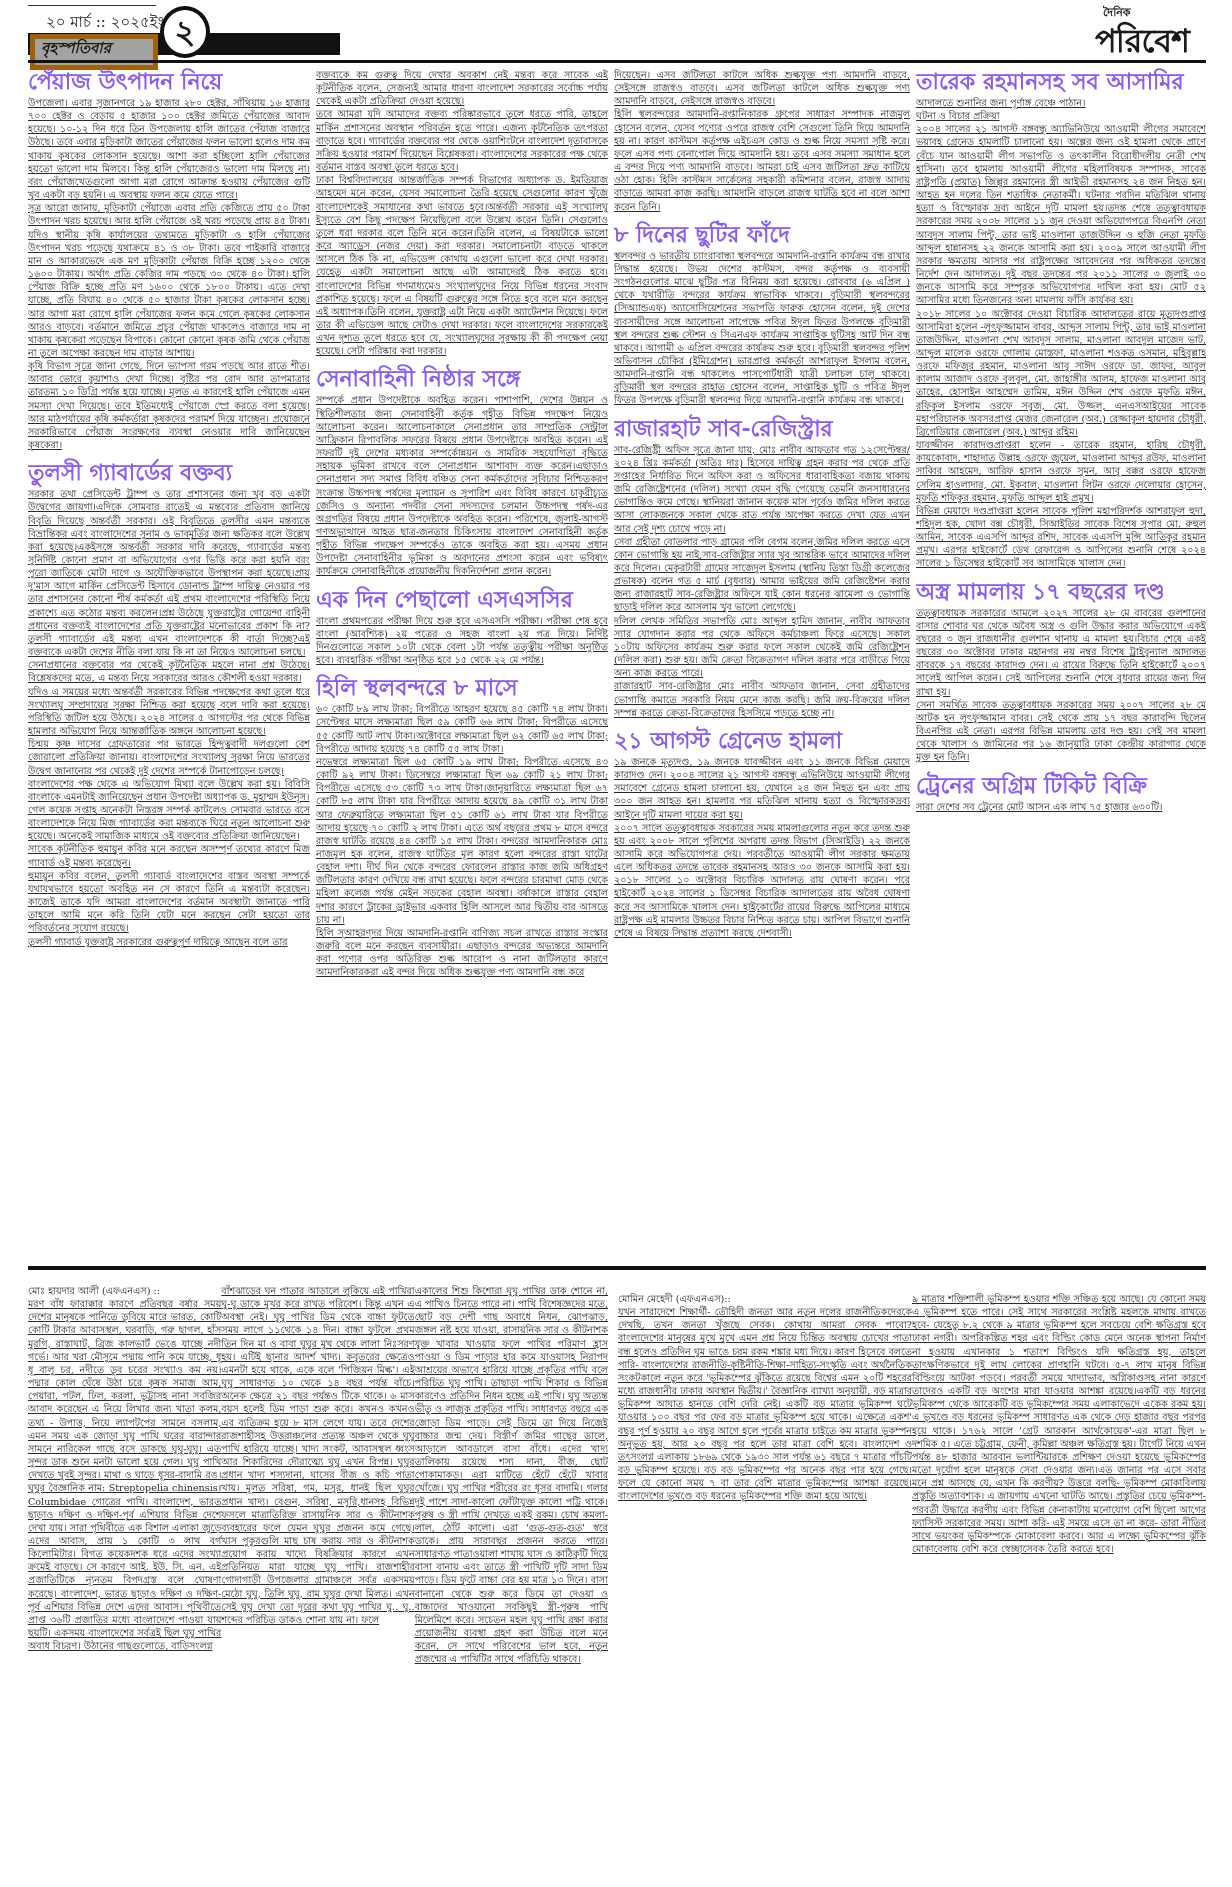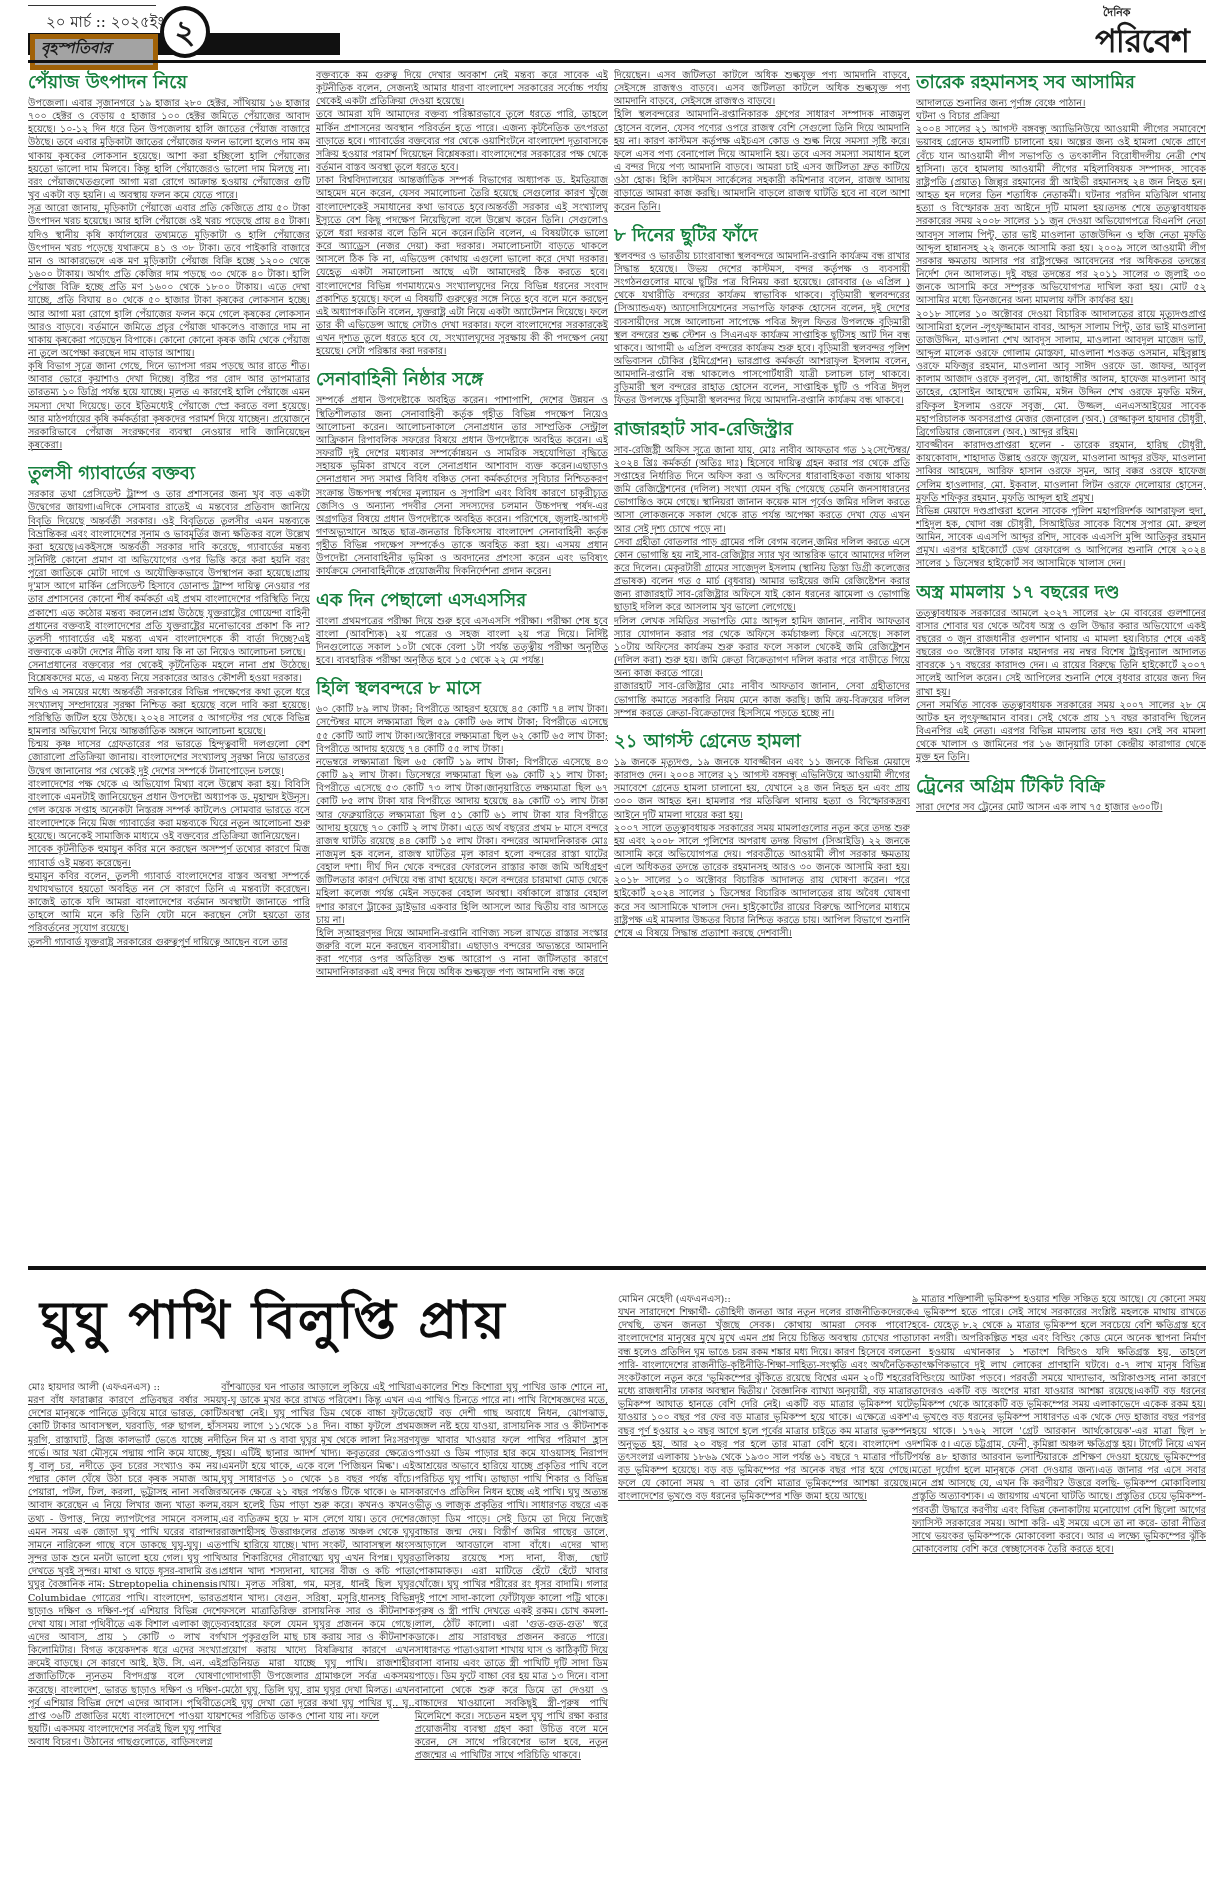--- a/index.html
+++ b/index.html
@@ -13,21 +13,21 @@
   .day-label { position: absolute; left: 30px; top: 34px; width: 128px; height: 36px; background: #a3a3a3; border: 5px solid #a16207; font-size: 15px; font-style: italic; font-weight: bold; padding-left: 6px; line-height: 18px; }
   .page-num { position: absolute; left: 160px; top: 6px; width: 50px; height: 52px; border: 4px solid #111; border-radius: 50%; background: #fff; font-size: 32px; font-weight: bold; text-align: center; line-height: 44px; }
   .brand { position: absolute; right: 43px; top: 4px; text-align: right; }
   .brand-small { font-size: 11px; font-weight: bold; display: block; text-align: left; margin-left: 8px; }
   .brand-big { font-family: Liberation Serif, serif; font-size: 32px; font-weight: 900; letter-spacing: -1px; line-height: 36px; }
   .top-rule { position: absolute; left: 28px; top: 60px; width: 1178px; height: 3px; background: #111; }
 
   .top-section { position: absolute; left: 28px; top: 68px; width: 1178px; height: 1186px; display: grid; grid-template-columns: 282px 292px 296px 290px; column-gap: 6px; }
   .col { overflow: hidden; }
   .article { margin-bottom: 10px; }
-  .headline { font-family: "DejaVu Sans", sans-serif; font-size: 18px; font-weight: bold; line-height: 24px; margin: 2px 0 2px; color: #15803d; }
+  .headline { font-family: "DejaVu Sans", sans-serif; font-size: 22px; font-weight: bold; line-height: 24px; margin: 2px 0 2px; color: #8b5cf6; }
   .body { font-size: 9.6px; line-height: 13.15px; text-align: justify; color: #2a2a2a; }
   .body p { margin: 0; text-decoration: underline; }
 
   .mid-rule { position: absolute; left: 28px; top: 1266px; width: 1178px; height: 4px; background: #111; }
 
   .bottom-left { position: absolute; left: 28px; top: 1272px; width: 580px; height: 615px; }
   .bottom-right { position: absolute; left: 618px; top: 1272px; width: 588px; height: 615px; }
   .big-headline { font-family: "DejaVu Sans", sans-serif; font-weight: 900; color: #0d0d0d; white-space: nowrap; }
   .big-left { font-size: 52px; line-height: 96px; letter-spacing: 2px; padding-left: 12px; }
   .big-right { font-size: 36px; line-height: 64px; padding-left: 14px; padding-top: 20px; }
@@ -163,21 +163,20 @@
       <div class="body">
         <p>সারা দেশের সব ট্রেনের মোট আসন এক লাখ ৭৫ হাজার ৬৩০টি।</p>
       </div>
     </article>
   </section>
 </main>
 
 <div class="mid-rule"></div>
 
 <section class="bottom-left">
-  <h1 class="big-headline big-left">ঘুঘু পাখি বিলুপ্তি প্রায়</h1>
   <div class="bottom-cols bl-cols">
     <div class="body">
       <div class="byline">মোঃ হায়দার আলী (এফএনএস) ::</div>
       <p>মরণ বাঁধ ফারাক্কার কারণে প্রতিবছর বর্ষার সময় দেশের মানুষকে পানিতে ডুবিয়ে মারে ভারত, কোটি কোটি টাকার আবাসস্থল, ঘরবাড়ি, গরু ছাগল, হাঁস মুরগি, রাস্তাঘাট, ব্রিজ কালভার্ট ভেঙে যাচ্ছে নদী গর্ভে। আর খরা মৌসুমে পদ্মায় পানি কমে যাচ্ছে, ধূ ধূ বালু চর, নদীতে ডুব চরের সংখ্যাও কম নয়। পদ্মার কোল ঘেঁষে উঠা চরে কৃষক সমাজ আম, পেয়ারা, পটল, ঢিল, করলা, ভুট্টাসহ নানা সবজির আবাদ করেছেন এ নিয়ে লিখার জন্য খাতা কলম, তথ্য - উপাত্ত, নিয়ে ল্যাপটপের সামনে বসলাম, এমন সময় এক জোড়া ঘুঘু পাখি ঘরের বারান্দার সামনে নারিকেল গাছে বসে ডাকছে ঘুঘু-ঘুঘু। এত সুন্দর ডাক শুনে মনটা ভালো হয়ে গেল। ঘুঘু পাখি দেখতে খুবই সুন্দর। মাথা ও ঘাড়ে ধূসর-বাদামি রঙ। ঘুঘুর বৈজ্ঞানিক নাম: Streptopelia chinensis। Columbidae গোত্রের পাখি। বাংলাদেশ, ভারত ছাড়াও দক্ষিণ ও দক্ষিণ-পূর্ব এশিয়ার বিভিন্ন দেশে দেখা যায়। সারা পৃথিবীতে এক বিশাল এলাকা জুড়ে এদের আবাস, প্রায় ১ কোটি ৩ লাখ বর্গ কিলোমিটার। বিগত কয়েকদশক ধরে এদের সংখ্যা ক্রমেই বাড়ছে। সে কারণে আই. ইউ. সি. এন. এই প্রজাতিটিকে ন্যূনতম বিপদগ্রস্ত বলে ঘোষণা করেছে। বাংলাদেশ, ভারত ছাড়াও দক্ষিণ ও দক্ষিণ-পূর্ব এশিয়ার বিভিন্ন দেশে এদের আবাস। পৃথিবীতে প্রাপ্ত ৩৬টি প্রজাতির মধ্যে বাংলাদেশে পাওয়া যায় ছয়টি। একসময় বাংলাদেশের সর্বত্রই ছিল ঘুঘু পাখির অবাধ বিচরণ। উঠানের গাছগুলোতে, বাড়িসংলগ্ন</p>
     </div>
     <div class="body">
       <p>বাঁশঝাড়ের ঘন পাতার আড়ালে লুকিয়ে এই পাখিরা ঘু-ঘু ডাকে মুখর করে রাখত পরিবেশ। কিন্তু এখন এ অবস্থা নেই। ঘুঘু পাখির ডিম থেকে বাচ্চা ফুটতে সময় লাগে ১১থেকে ১৪ দিন। বাচ্চা ফুটলে প্রথম তিন দিন মা ও বাবা ঘুঘুর মুখ থেকে লালা নিঃসরণ হয়। এটিই ছানার আদর্শ খাদ্য। কবুতরের ক্ষেত্রেও এমনটা হয়ে থাকে, একে বলে 'পিজিয়ন মিল্ক'। এই ঘুঘু সাধারণত ১০ থেকে ১৪ বছর পর্যন্ত বাঁচে। অনেক ক্ষেত্রে ২১ বছর পর্যন্তও টিকে থাকে। ৬ মাস বয়স হলেই ডিম পাড়া শুরু করে। কখনও কখনও এর ব্যতিক্রম হয়ে ৮ মাস লেগে যায়। তবে দেশের রাজশাহীসহ উত্তরাঞ্চলের প্রত্যন্ত অঞ্চল থেকে ঘুঘু পাখি হারিয়ে যাচ্ছে। খাদ্য সংকট, আবাসস্থল ধ্বংস আর শিকারিদের দৌরাত্ম্যে ঘুঘু এখন বিপন্ন। ঘুঘুর প্রধান খাদ্য শস্যদানা, ঘাসের বীজ ও কচি পাতা খায়। মূলত সরিষা, গম, মসুর, ধানই ছিল ঘুঘুর প্রধান খাদ্য। বেগুন, সরিষা, মসুরি,ধানসহ বিভিন্ন ফসলে মাত্রাতিরিক্ত রাসায়নিক সার ও কীটনাশক ব্যবহারের ফলে যেমন ঘুঘুর প্রজনন কমে গেছে। খাস পুকুরগুলি মাছ চাষ করায় সার ও কীটনাশক প্রয়োগ করায় খাদ্যে বিষক্রিয়ার কারণে এখন প্রতিনিয়ত মারা যাচ্ছে ঘুঘু পাখি। রাজশাহীর গোদাগাড়ী উপজেলার গ্রামাঞ্চলে সর্বত্র একসময় মেঠো ঘুঘু, তিলি ঘুঘু, রাম ঘুঘুর দেখা মিলত। এখন সেই ঘুঘু দেখা তো দূরের কথা ঘুঘু পাখির ঘু.. ঘু.. শব্দের পরিচিত ডাকও শোনা যায় না। ফলে</p>
     </div>
     <div class="body">
       <p>একালের শিশু কিশোরা ঘুঘু পাখির ডাক শোনে না, এ পাখিও চিনতে পারে না। পাখি বিশেষজ্ঞদের মতে, ছোট বড় দেশী গাছ অবাধে নিধন, ঝোপঝাড়, জঙ্গল নষ্ট হয়ে যাওয়া, রাসায়নিক সার ও কীটনাশক যুক্ত খাবার খাওয়ার ফলে পাখির পরিমাণ হ্রাস পাওয়া ও ডিম পাড়ার হার কমে যাওয়াসহ নিরাপদ আশ্রয়ের অভাবে হারিয়ে যাচ্ছে প্রকৃতির পাখি বলে পরিচিত ঘুঘু পাখি। তাছাড়া পাখি শিকার ও বিভিন্ন কারণেও প্রতিদিন নিধন হচ্ছে এই পাখি। ঘুঘু অত্যন্ত ভীতু ও লাজুক প্রকৃতির পাখি। সাধারণত বছরে এক জোড়া ডিম পাড়ে। সেই ডিমে তা দিয়ে নিজেই বাচ্চার জন্ম দেয়। বিস্তীর্ণ জমির গাছের ডালে, আড়ালে আবডালে বাসা বাঁধে। এদের খাদ্য তালিকায় রয়েছে শস্য দানা, বীজ, ছোট পোকামাকড়। এরা মাটিতে হেঁটে হেঁটে খাবার খোঁজে। ঘুঘু পাখির শরীরের রং ধূসর বাদামি। গলার দুই পাশে সাদা-কালো ফোঁটাযুক্ত কালো পট্টি থাকে। পুরুষ ও স্ত্রী পাখি দেখতে একই রকম। চোখ কমলা-লাল, ঠোঁট কালো। এরা 'গুত-গুত-গুত' স্বরে ডাকে। প্রায় সারাবছর প্রজনন করতে পারে। সাধারণত পাতাওয়ালা শাখায় ঘাস ও কাঠিকুটি দিয়ে বাসা বানায় এবং তাতে স্ত্রী পাখিটি দুটি সাদা ডিম পাড়ে। ডিম ফুটে বাচ্চা বের হয় মাত্র ১৩ দিনে। বাসা বানানো থেকে শুরু করে ডিমে তা দেওয়া ও বাচ্চাদের খাওয়ানো সবকিছুই স্ত্রী-পুরুষ পাখি মিলেমিশে করে। সচেতন মহল ঘুঘু পাখি রক্ষা করার প্রয়োজনীয় ব্যবস্থা গ্রহণ করা উচিত বলে মনে করেন, সে সাথে পরিবেশের ভাল হবে, নতুন প্রজন্মের এ পাখিটির সাথে পরিচিতি থাকবে।</p>

